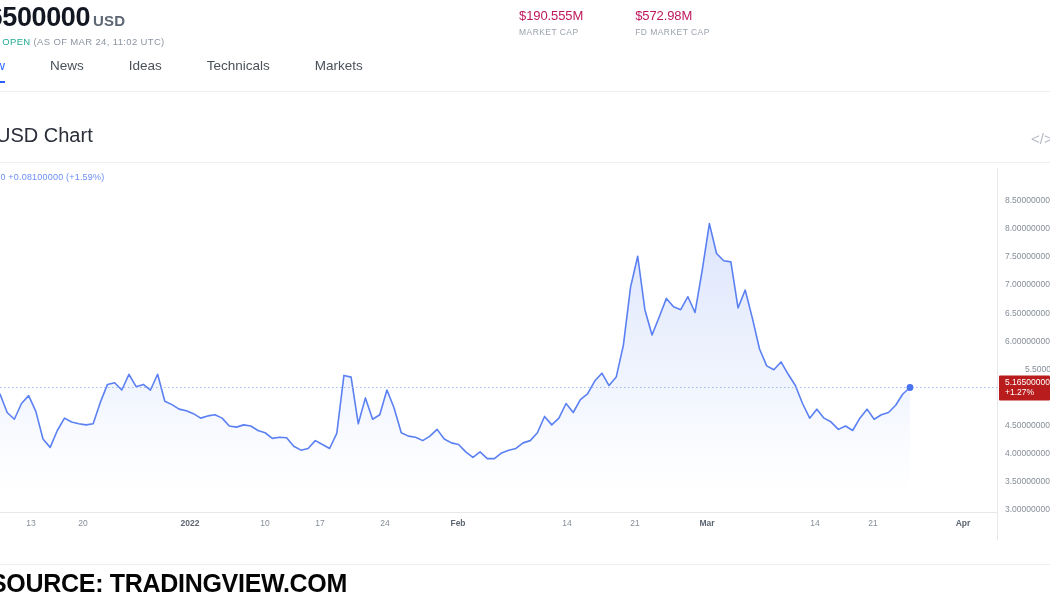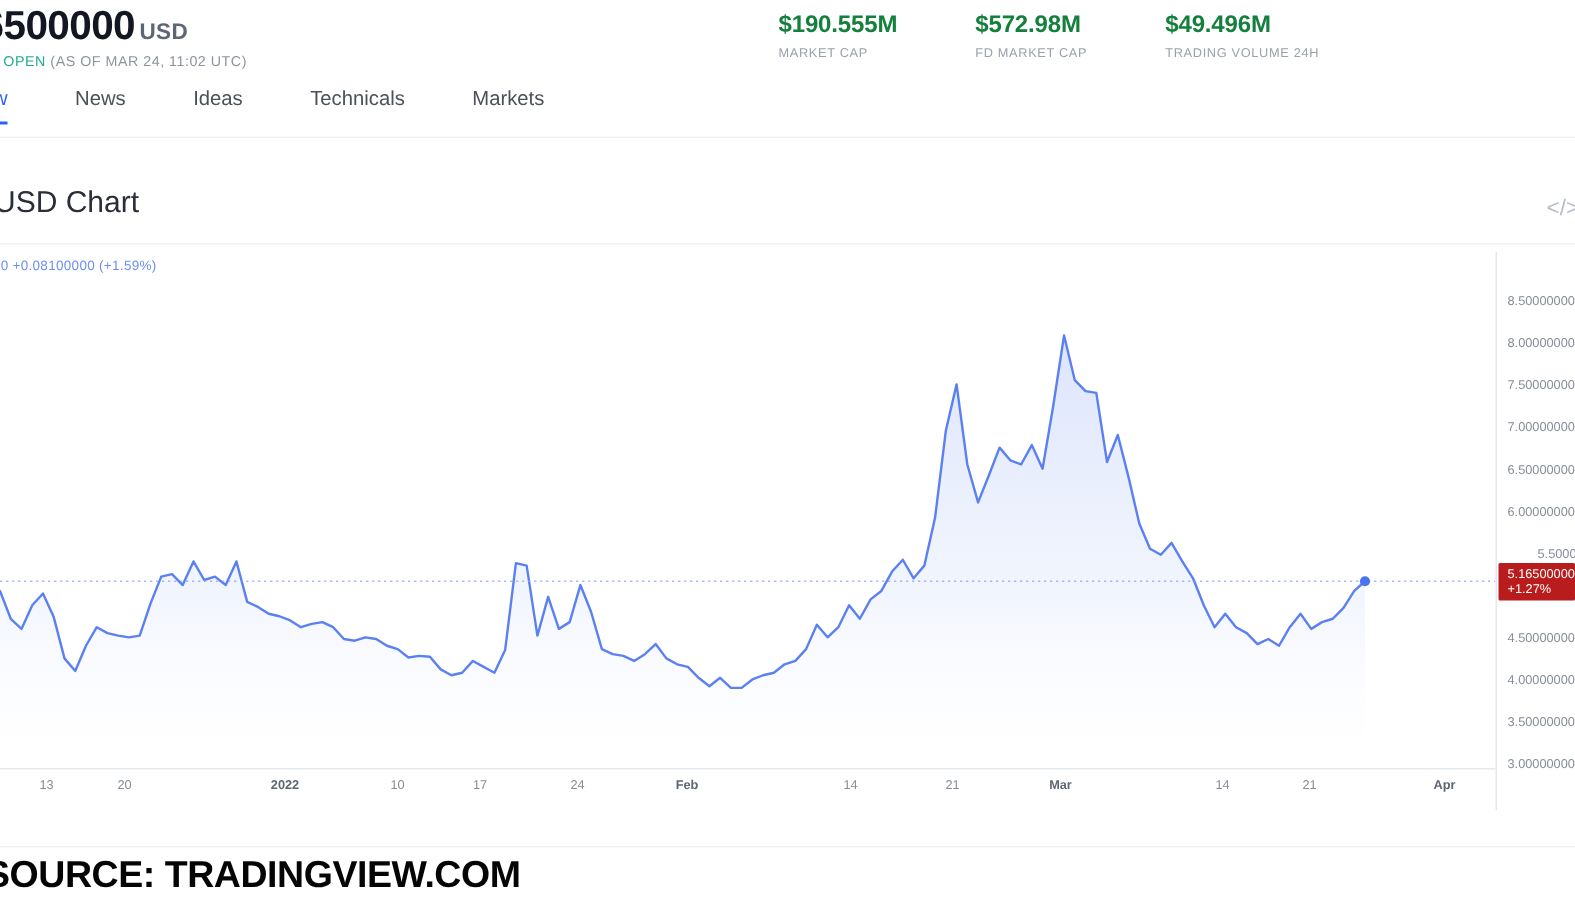--- a/index.html
+++ b/index.html
@@ -20,21 +20,21 @@
     font-family:"Liberation Sans", sans-serif;
   }
   .price-cur { font-size:15px; font-weight:700; color:#5d6673; margin-left:3px; letter-spacing:0.2px;}
   .status-row { margin-top:3px; font-size:9.5px; letter-spacing:0.35px; white-space:nowrap;}
   .status-open { color:#22ab94; }
   .status-asof { color:#8c95a1; }
 
   .stats { position:absolute; left:519px; top:8px; display:flex; }
   .stat { margin-right:52px; white-space:nowrap; }
   .stat:last-child { margin-right:0; }
-  .stat-val { font-size:16px; color:#15803d; font-weight:700; letter-spacing:-0.1px;}
+  .stat-val { font-size:13px; color:#be185d; font-weight:400; letter-spacing:-0.1px;}
   .stat-lbl { font-size:8.5px; color:#9aa1ab; letter-spacing:0.45px; margin-top:4px;}
 
   
   .tabs { position:absolute; left:0; top:58px; width:1050px; height:34px; }
   .tabs-inner { position:absolute; left:-34px; top:0; display:flex; }
   .tab {
     font-size:13.5px; color:#4a5159; padding:0 0 10px 0; margin-right:45px;
     cursor:pointer; position:relative; white-space:nowrap;
   }
   .tab.active { color:#2962ff; }
@@ -129,24 +129,20 @@
       </div>
     </div>
     <div class="stats">
       <div class="stat">
         <div class="stat-val">$190.555M</div>
         <div class="stat-lbl">MARKET CAP</div>
       </div>
       <div class="stat">
         <div class="stat-val">$572.98M</div>
         <div class="stat-lbl">FD MARKET CAP</div>
-      </div>
-      <div class="stat">
-        <div class="stat-val">$49.496M</div>
-        <div class="stat-lbl">TRADING VOLUME 24H</div>
       </div>
 
     </div>
   </div>
 
   <div class="tabs">
     <div class="tabs-inner">
       <div class="tab active">erview</div>
       <div class="tab">News</div>
       <div class="tab">Ideas</div>

